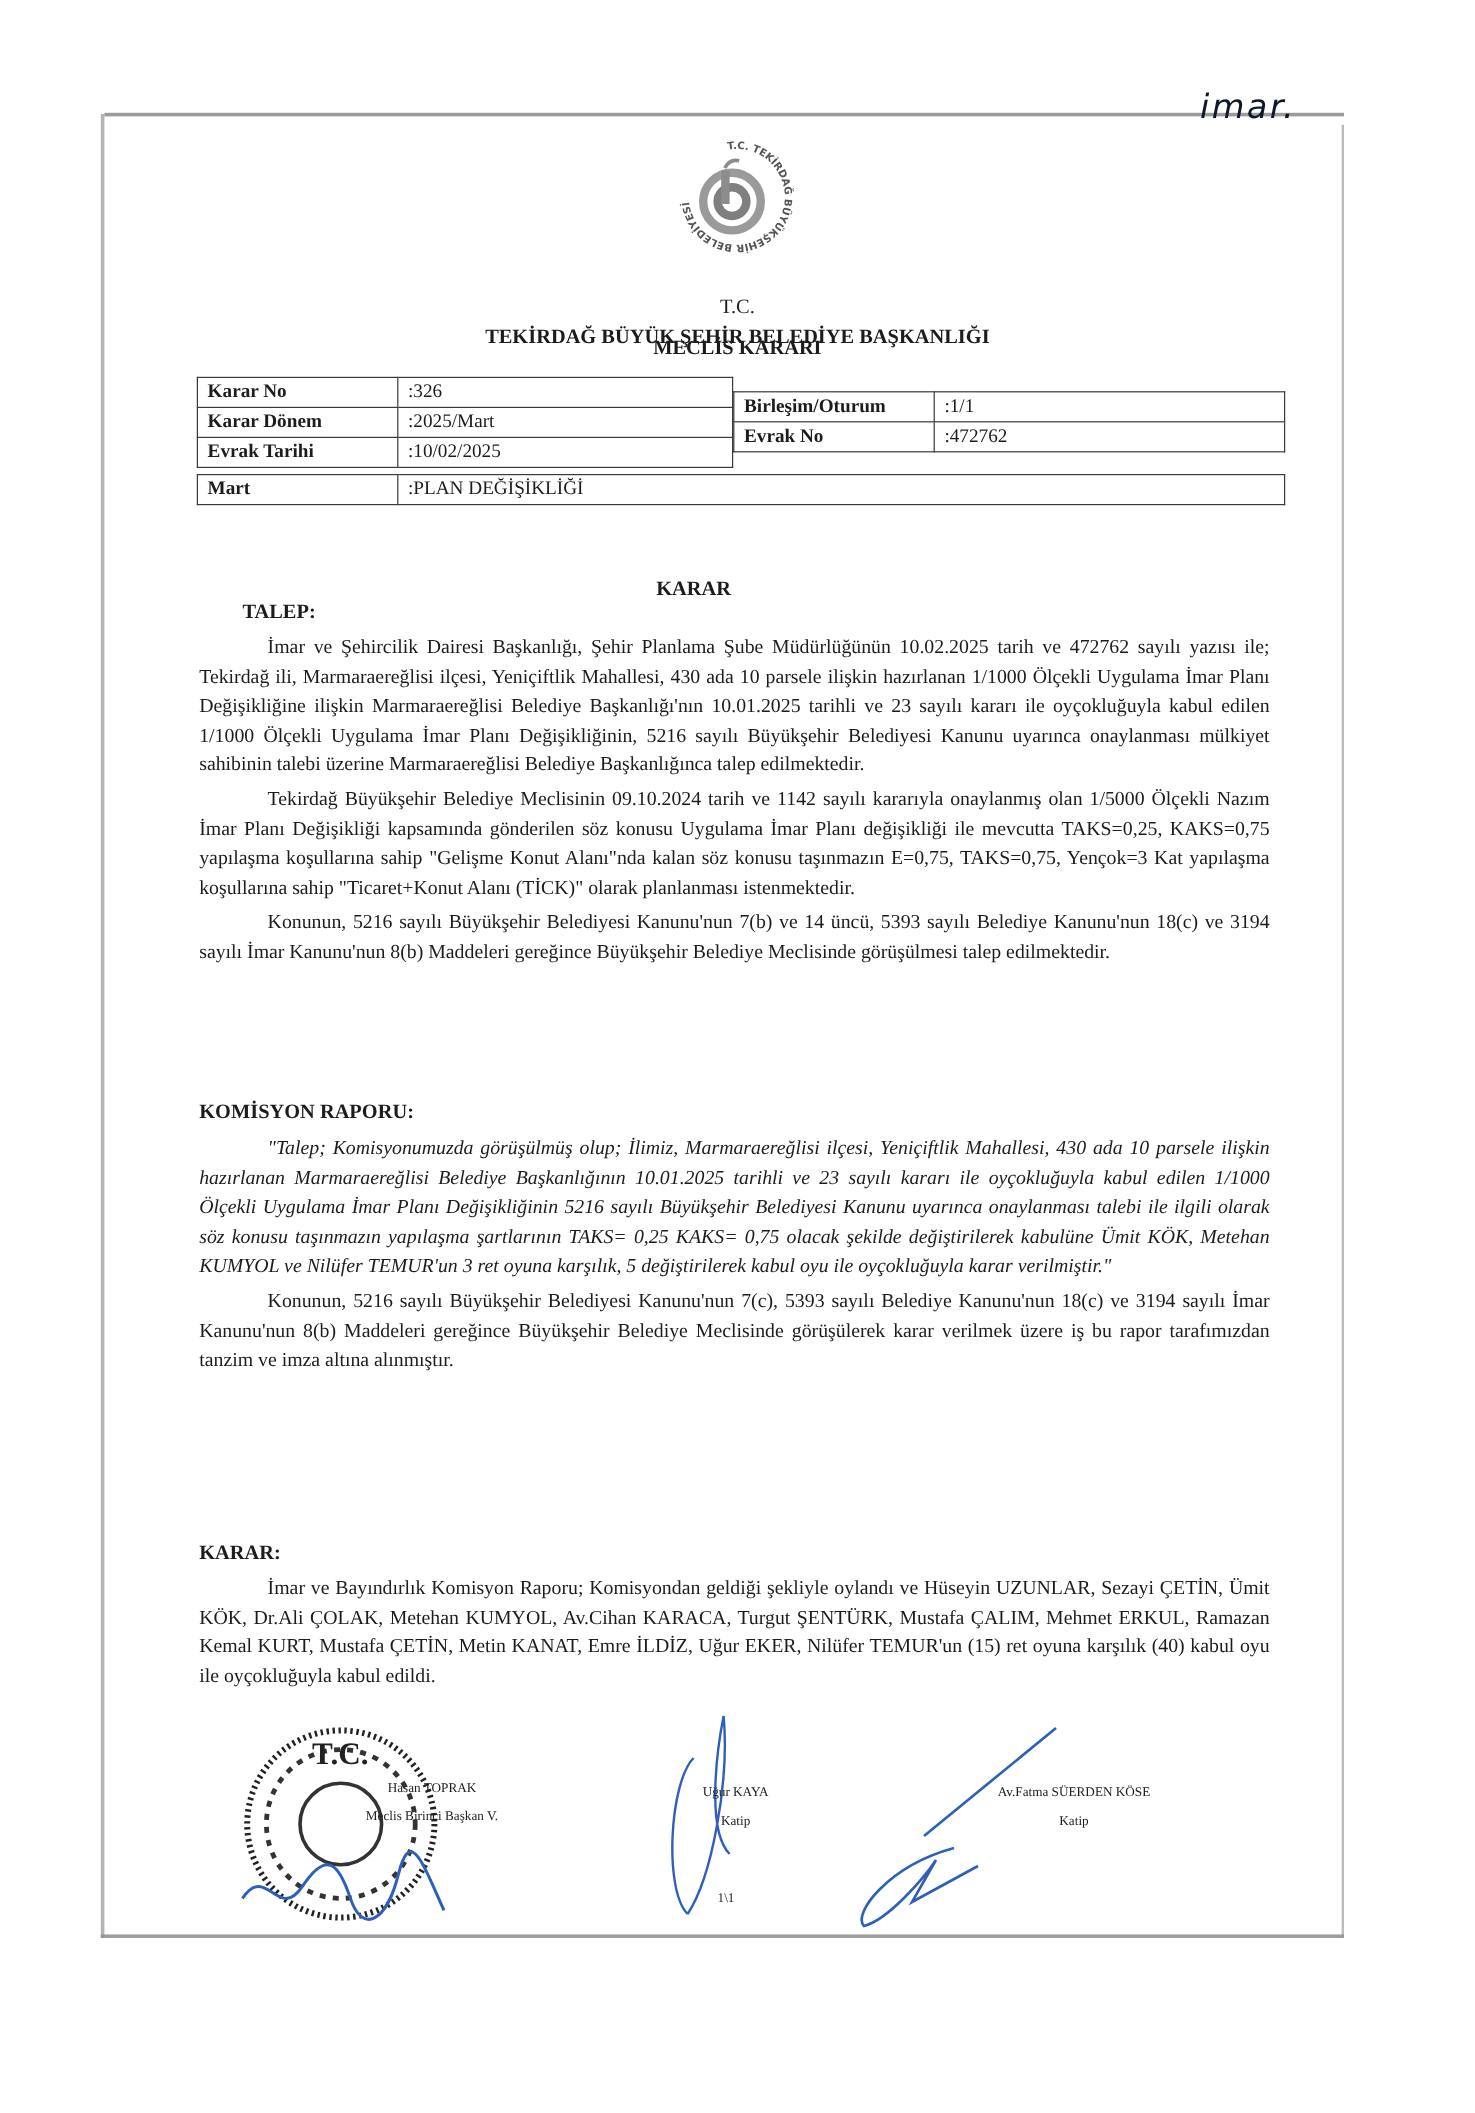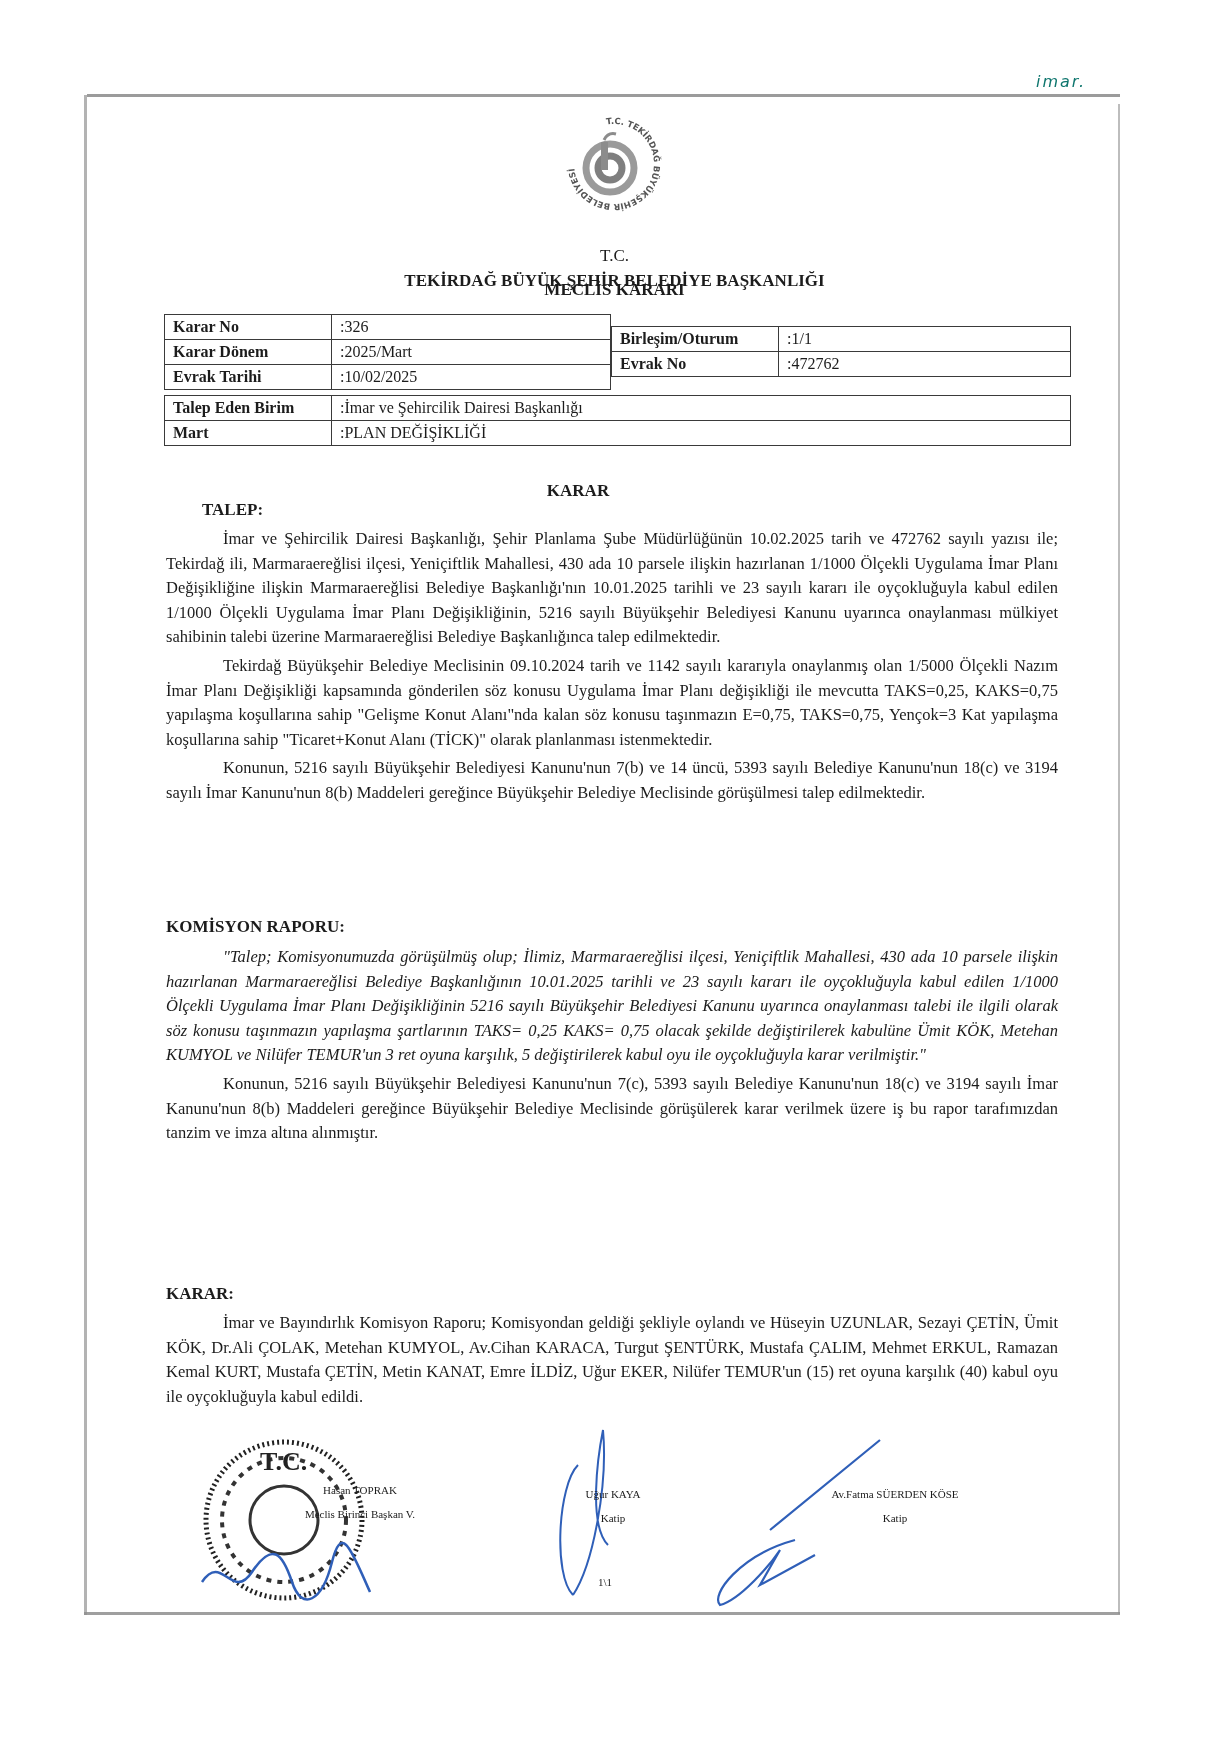--- a/index.html
+++ b/index.html
@@ -5,21 +5,21 @@
     html, body { margin: 0; padding: 0; background: #ffffff; }
     body {
       width: 1229px; height: 1761px; position: relative; overflow: hidden;
       font-family: "Liberation Serif", "DejaVu Serif", serif;
       color: #1c1c1c;
     }
     .frame-top { position: absolute; left: 87px; top: 94px; width: 1033px; height: 3px; background: #8a8a8a; opacity: .85; }
     .frame-left { position: absolute; left: 84px; top: 95px; width: 3px; height: 1520px; background: #9a9a9a; opacity: .75; }
     .frame-right { position: absolute; left: 1118px; top: 104px; width: 2px; height: 1510px; background: #bdbdbd; }
     .frame-bottom { position: absolute; left: 84px; top: 1612px; width: 1036px; height: 3px; background: #8e8e8e; opacity: .85; }
-    .handnote { position: absolute; left: 1036px; top: 72px; font-family: "DejaVu Sans", sans-serif; font-size: 16px; letter-spacing: 2px; color: #0f766e; font-style: italic; }
+    .handnote { position: absolute; left: 1000px; top: 72px; font-family: "DejaVu Sans", sans-serif; font-size: 28px; letter-spacing: 2px; color: #0f172a; font-style: italic; }
 
     .logo { position: absolute; left: 566px; top: 116px; width: 96px; height: 96px; }
 
     .hdr { position: absolute; left: 0; width: 1229px; text-align: center; font-weight: bold; font-size: 17px; }
     .hdr.tc { top: 246px; font-weight: normal; font-size: 17px; }
     .hdr.org { top: 271px; }
     .hdr.mk { top: 280px; }
 
     table.meta { position: absolute; border-collapse: collapse; font-size: 16px; }
     table.meta td { border: 1.3px solid #3a3a3a; padding: 0 8px; height: 24px; }
@@ -92,24 +92,20 @@
   </tr>
   <tr>
     <td class="k">Evrak No</td>
     <td class="v">:472762</td>
   </tr>
 </tbody>
   </table>
 
 <table class="meta meta-full">
   <tbody>
-      <tr>
-    <td class="k">Talep Eden Birim</td>
-    <td class="v">:İmar ve Şehircilik Dairesi Başkanlığı</td>
-  </tr>
   <tr>
     <td class="k">Mart</td>
     <td class="v">:PLAN DEĞİŞİKLİĞİ</td>
   </tr>
 </tbody>
   </table>
 
 <div class="title-karar">KARAR</div>
 
 <div class="sec" style="top:500px;margin-left:36px;">TALEP:</div>

